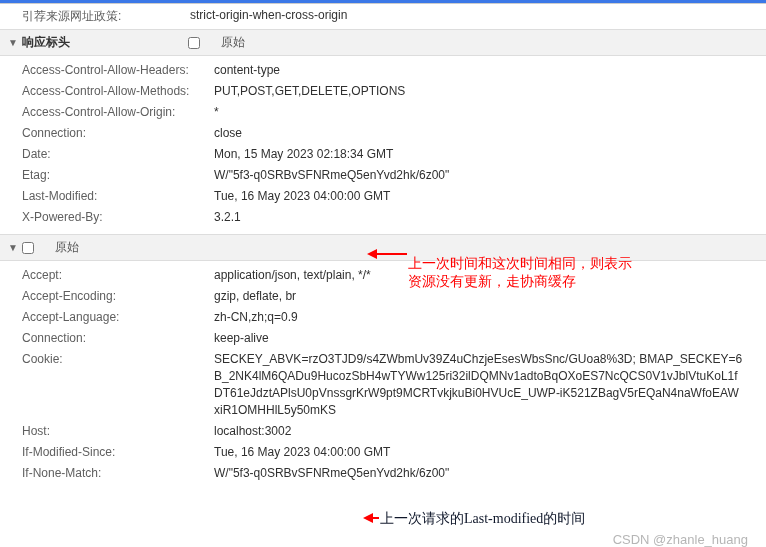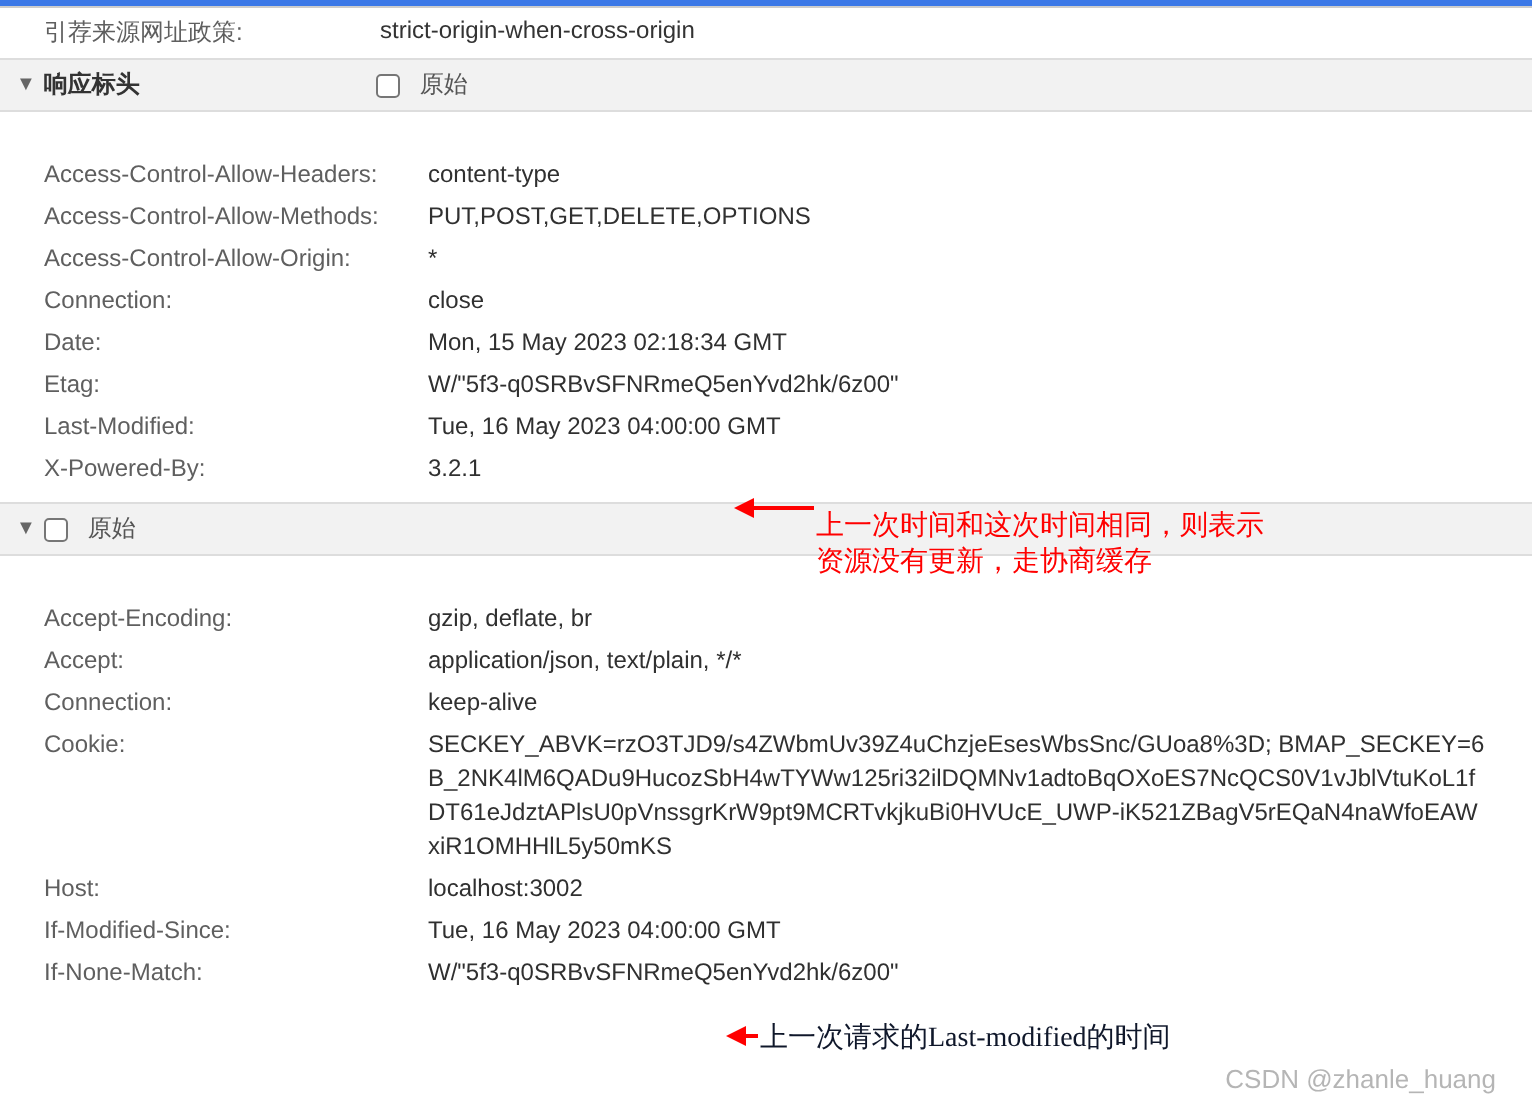--- a/index.html
+++ b/index.html
@@ -43,30 +43,29 @@
       margin-right: 4px;
     }
     .section-header .title {
       font-weight: bold;
       color: #333;
       width: 166px;
     }
     .section-header .raw-wrap {
       display: flex;
       align-items: center;
-      gap: 10px;
+      gap: 21px;
       color: #555;
     }
     .section-header input[type="checkbox"] {
       width: 12px;
       height: 12px;
     }
     .headers-block {
       padding: 4px 12px 6px 22px;
-      margin-top: 17px;
     }
     .header-row {
       display: flex;
       padding: 2px 0;
       font-size: 12px;
       line-height: 17px;
     }
     .header-row .hname {
       width: 192px;
       color: #5f5f5f;
@@ -173,26 +172,30 @@
 <div class="section-header">
   <span class="tri">▼</span>
   <label class="raw-wrap">
     <input type="checkbox" style="">
     <span>原始</span>
   </label>
 </div>
 
 <div class="headers-block" id="request-headers">
     <div class="header-row">
+      <span class="hname">Accept:</span>
+      <span class="hval">application/json, text/plain, */*</span>
+    </div>
+    <div class="header-row">
       <span class="hname">Accept-Encoding:</span>
       <span class="hval">gzip, deflate, br</span>
     </div>
     <div class="header-row">
-      <span class="hname">Accept:</span>
-      <span class="hval">application/json, text/plain, */*</span>
+      <span class="hname">Accept-Language:</span>
+      <span class="hval">zh-CN,zh;q=0.9</span>
     </div>
     <div class="header-row">
       <span class="hname">Connection:</span>
       <span class="hval">keep-alive</span>
     </div>
     <div class="header-row">
       <span class="hname">Cookie:</span>
       <span class="hval">SECKEY_ABVK=rzO3TJD9/s4ZWbmUv39Z4uChzjeEsesWbsSnc/GUoa8%3D; BMAP_SECKEY=6B_2NK4lM6QADu9HucozSbH4wTYWw125ri32ilDQMNv1adtoBqOXoES7NcQCS0V1vJblVtuKoL1fDT61eJdztAPlsU0pVnssgrKrW9pt9MCRTvkjkuBi0HVUcE_UWP-iK521ZBagV5rEQaN4naWfoEAWxiR1OMHHlL5y50mKS</span>
     </div>
     <div class="header-row">

